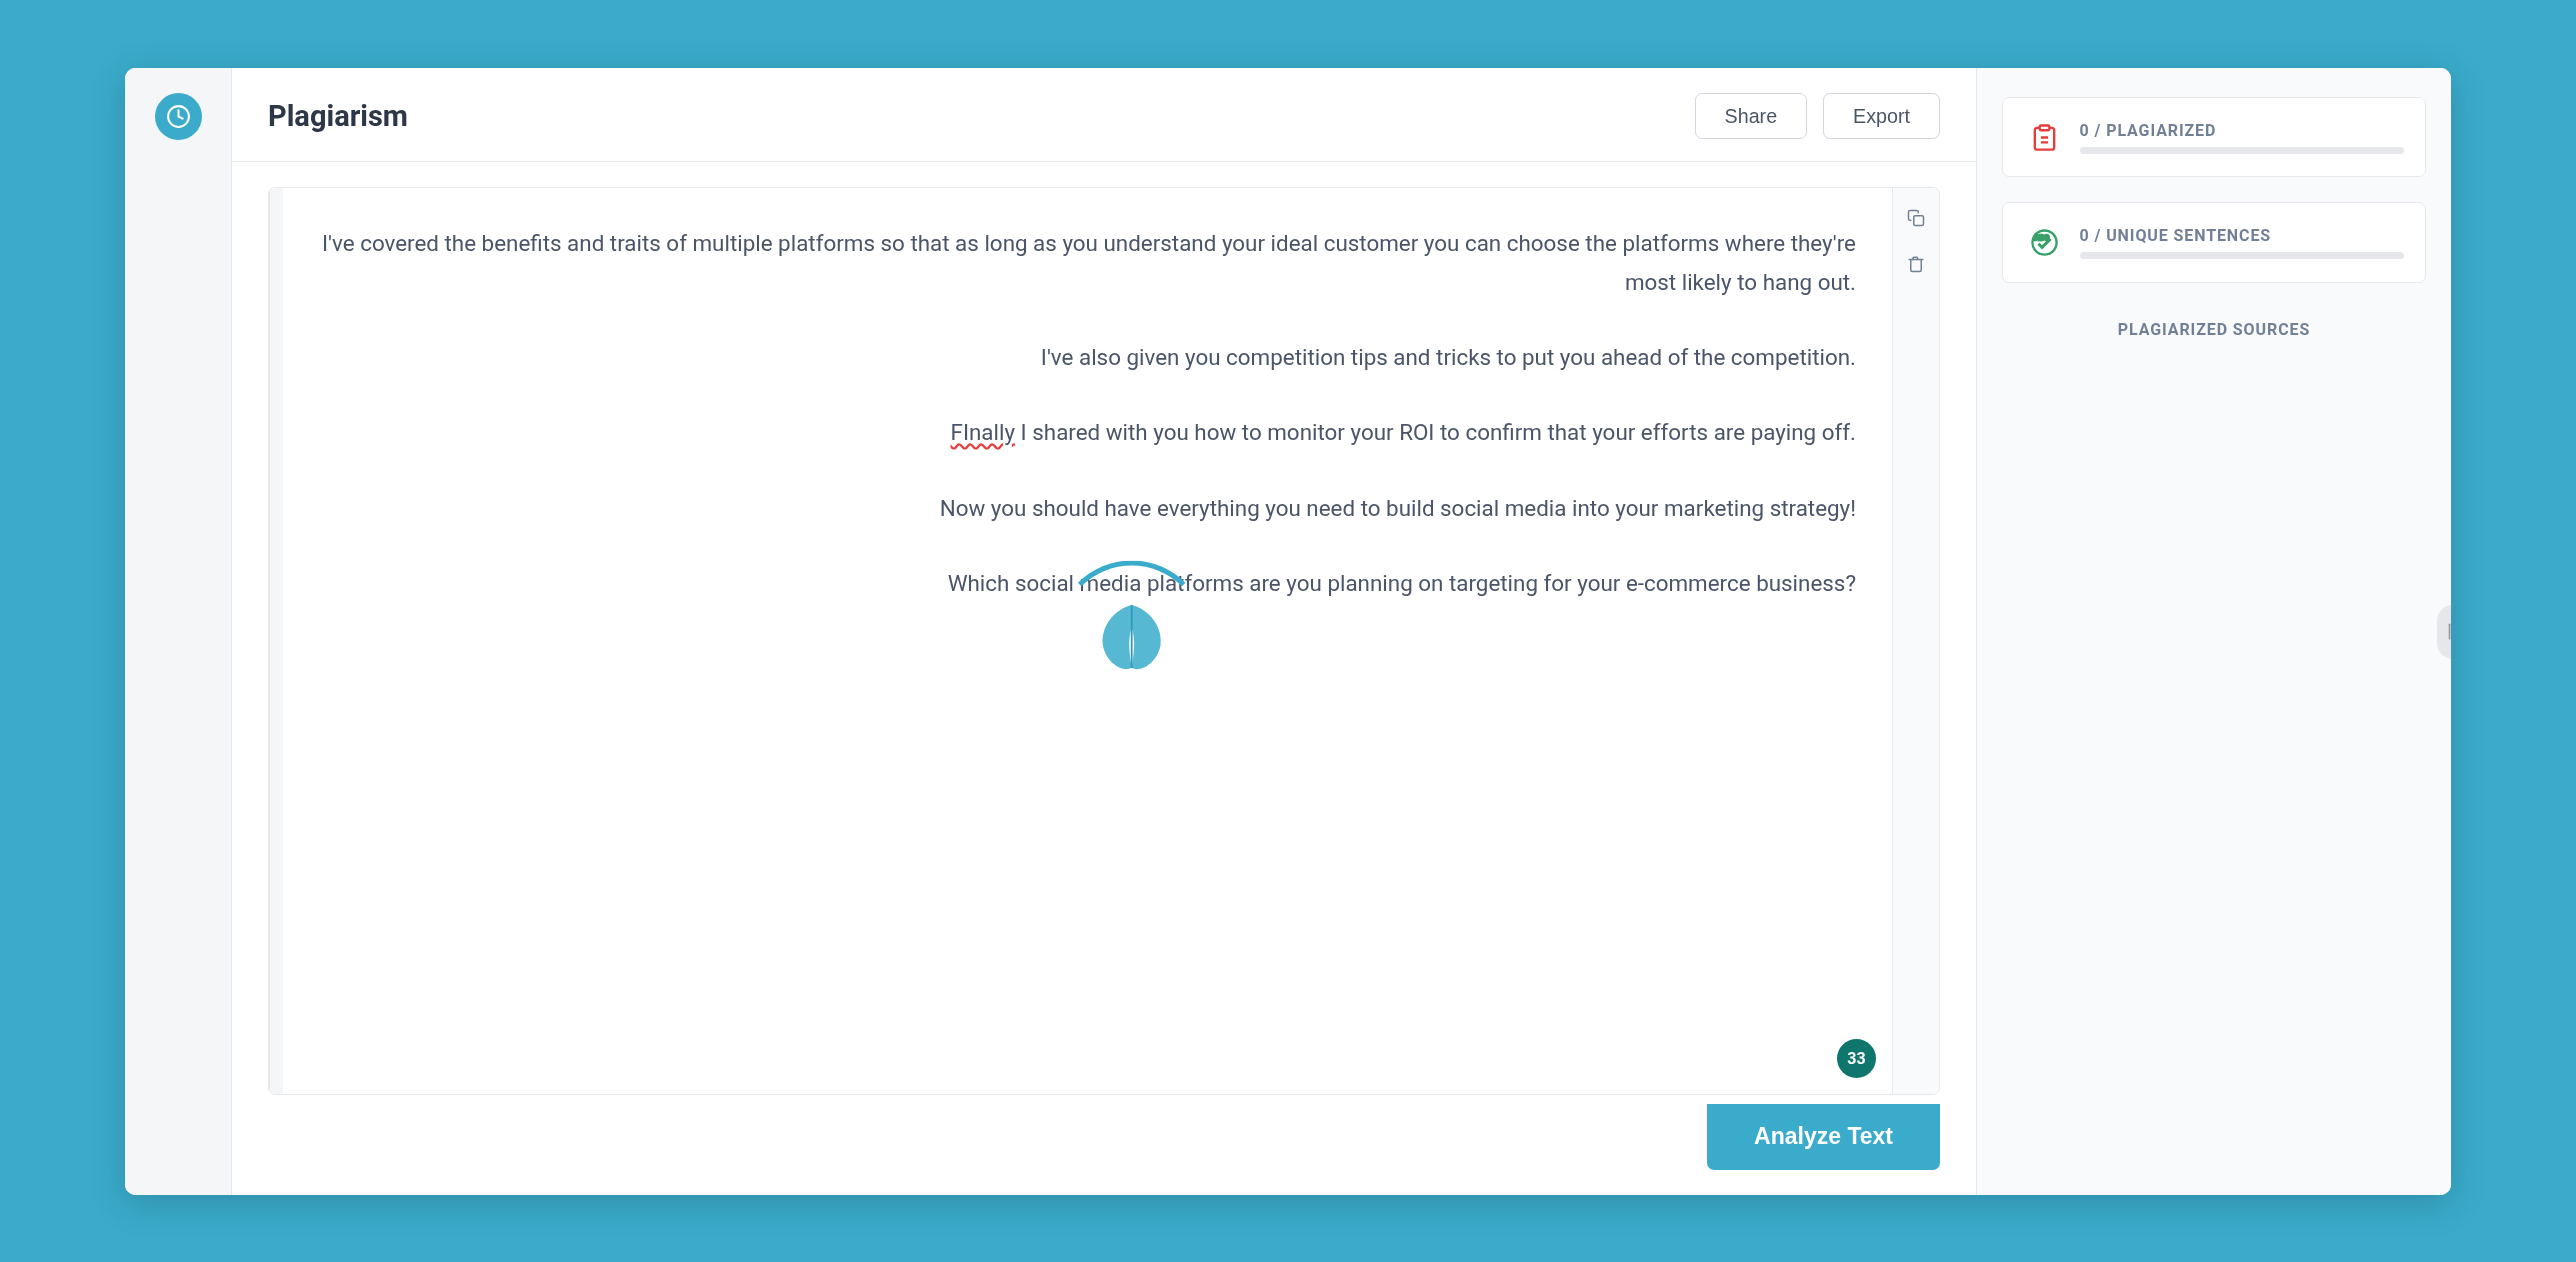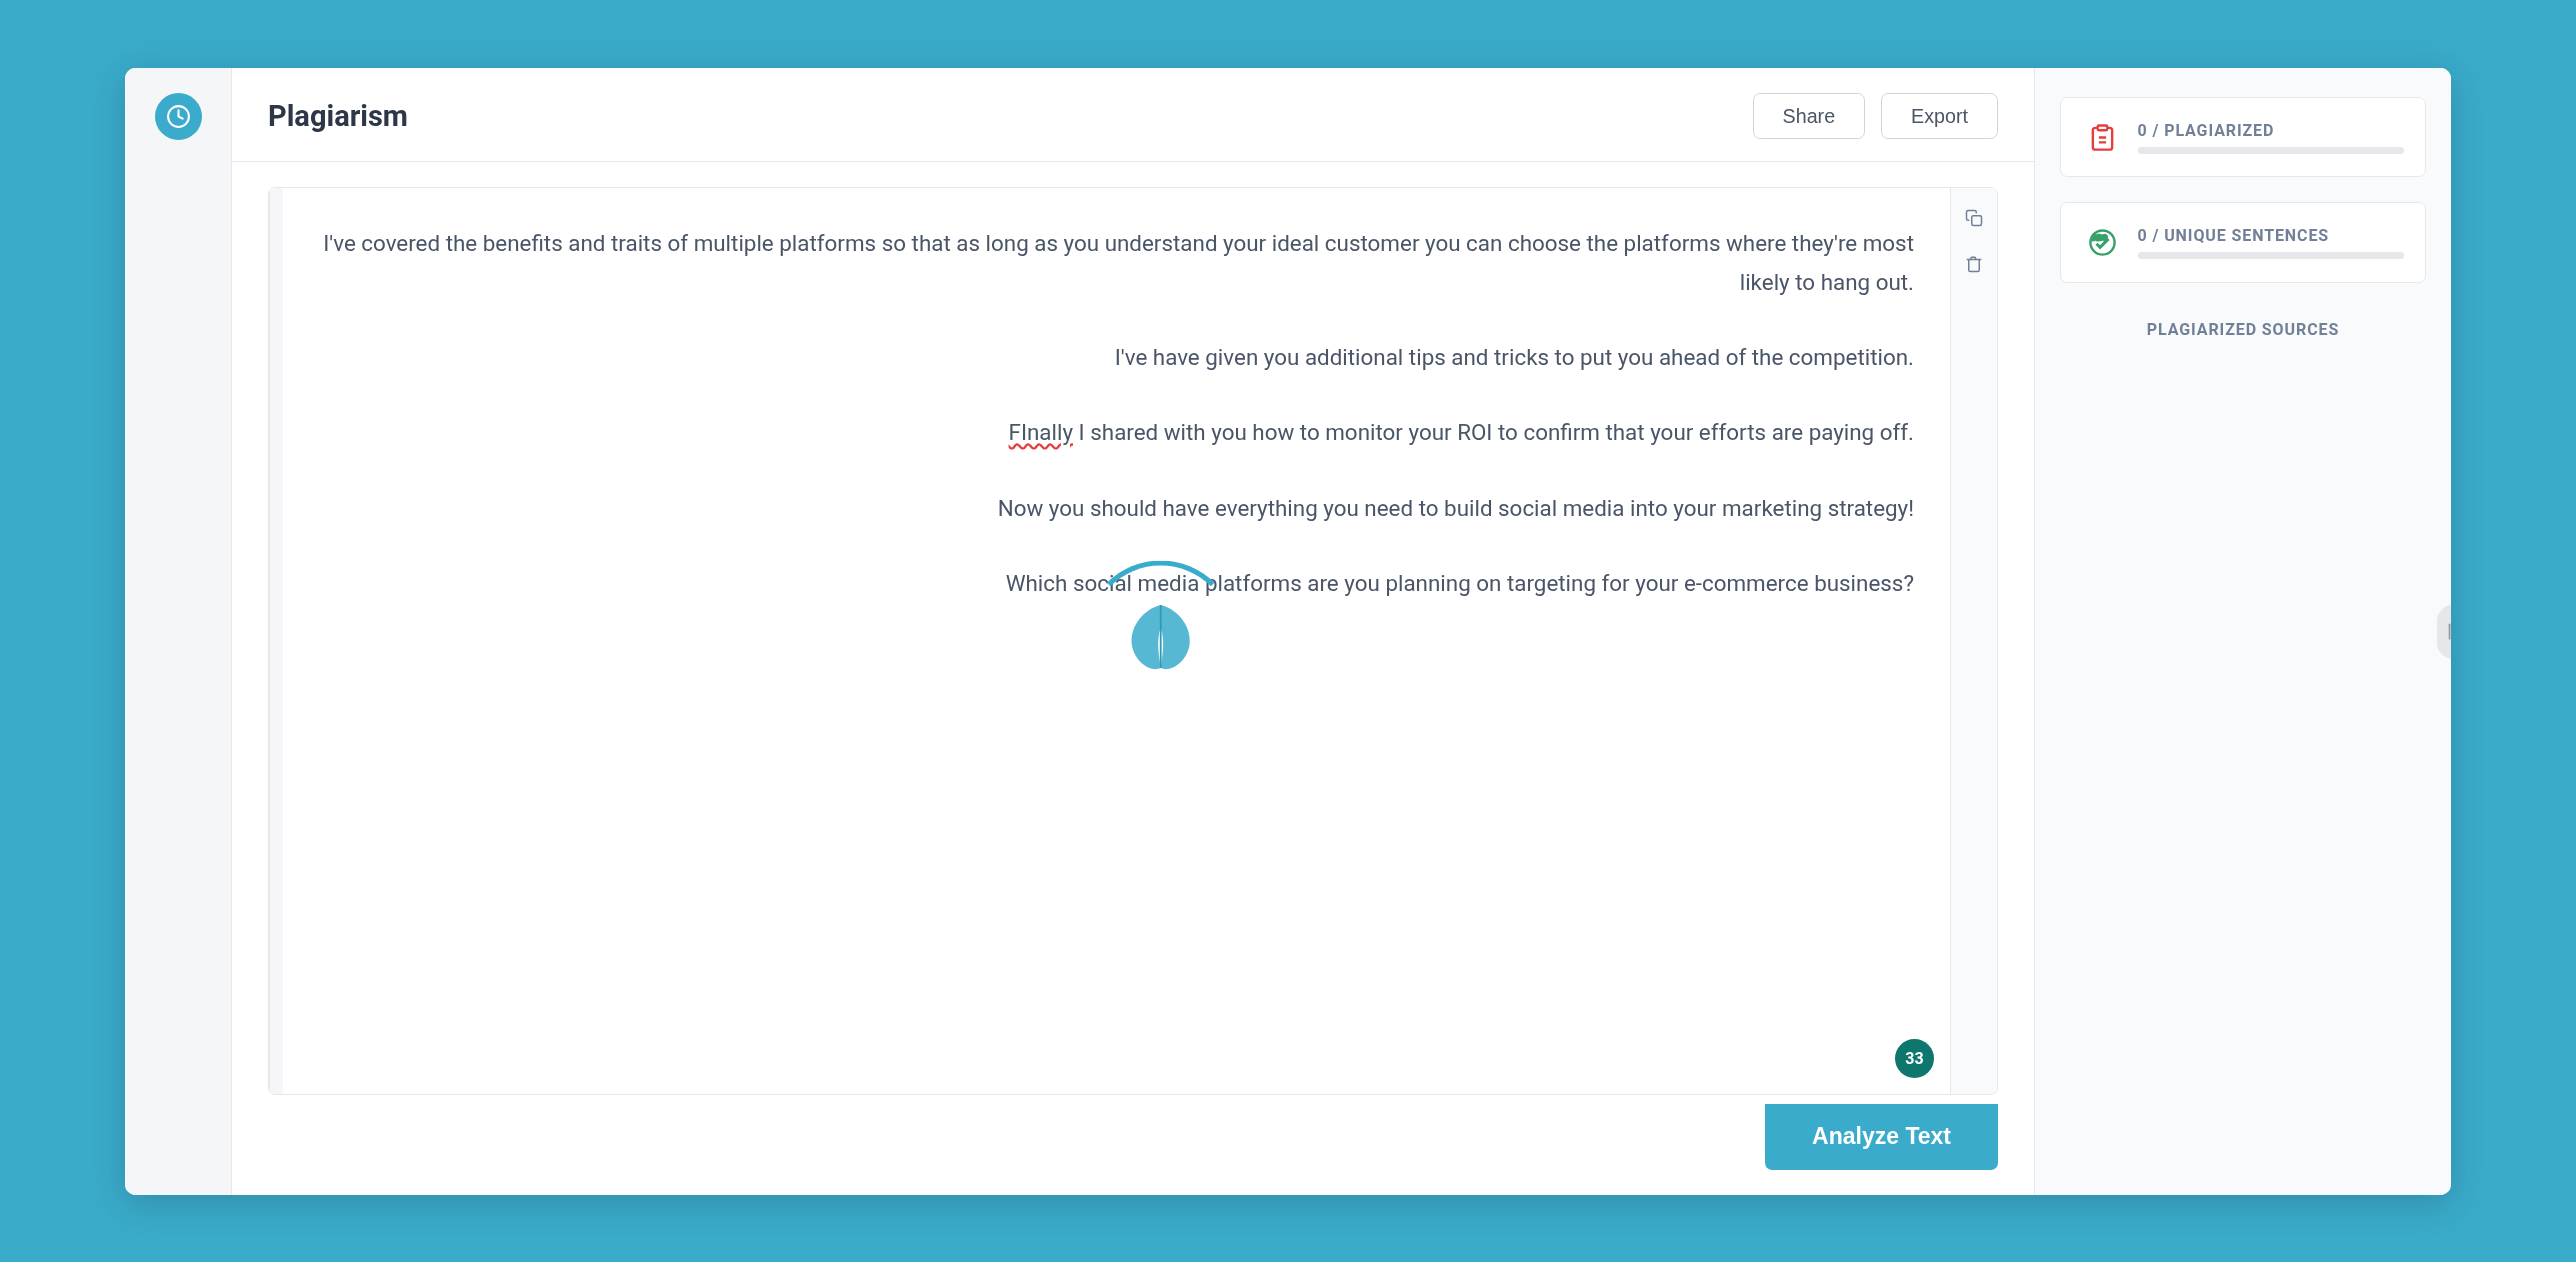--- a/index.html
+++ b/index.html
@@ -191,21 +191,21 @@
 
     
     .editor-bottom {
       display: flex;
       justify-content: flex-end;
       margin-top: 5.4px;
     }
 
     
     .right-panel {
-      width: 417px;
+      width: 475px;
       background: #f9fafb;
       border-left: 0.9px solid #e5e7ea;
       display: flex;
       flex-direction: column;
       padding: 29px 25px;
       gap: 25px;
       position: relative;
     }
 
     .stat-card {
@@ -339,21 +339,21 @@
       </div>
     </div>
 
     <div class="editor-section">
       <div class="editor-container">
 
         <div class="editor-scrollbar"></div>
 
         <div class="editor-text">
           <p>I've covered the benefits and traits of multiple platforms so that as long as you understand your ideal customer you can choose the platforms where they're most likely to hang out.</p>
-          <p>I've have given you additional tips and tricks to put you ahead of the competition.</p>
+          <p>I've also given you competition tips and tricks to put you ahead of the competition.</p>
           <p>
             <span class="misspelled">FInally</span>
             <span> I shared with you how to monitor your ROI to confirm that your efforts are paying off.</span>
           </p>
           <p>Now you should have everything you need to build social media into your marketing strategy!</p>
           <p>Which social media platforms are you planning on targeting for your e-commerce business?</p>
         </div>
 
         <div class="editor-toolbar">
           <button class="toolbar-icon-btn">

